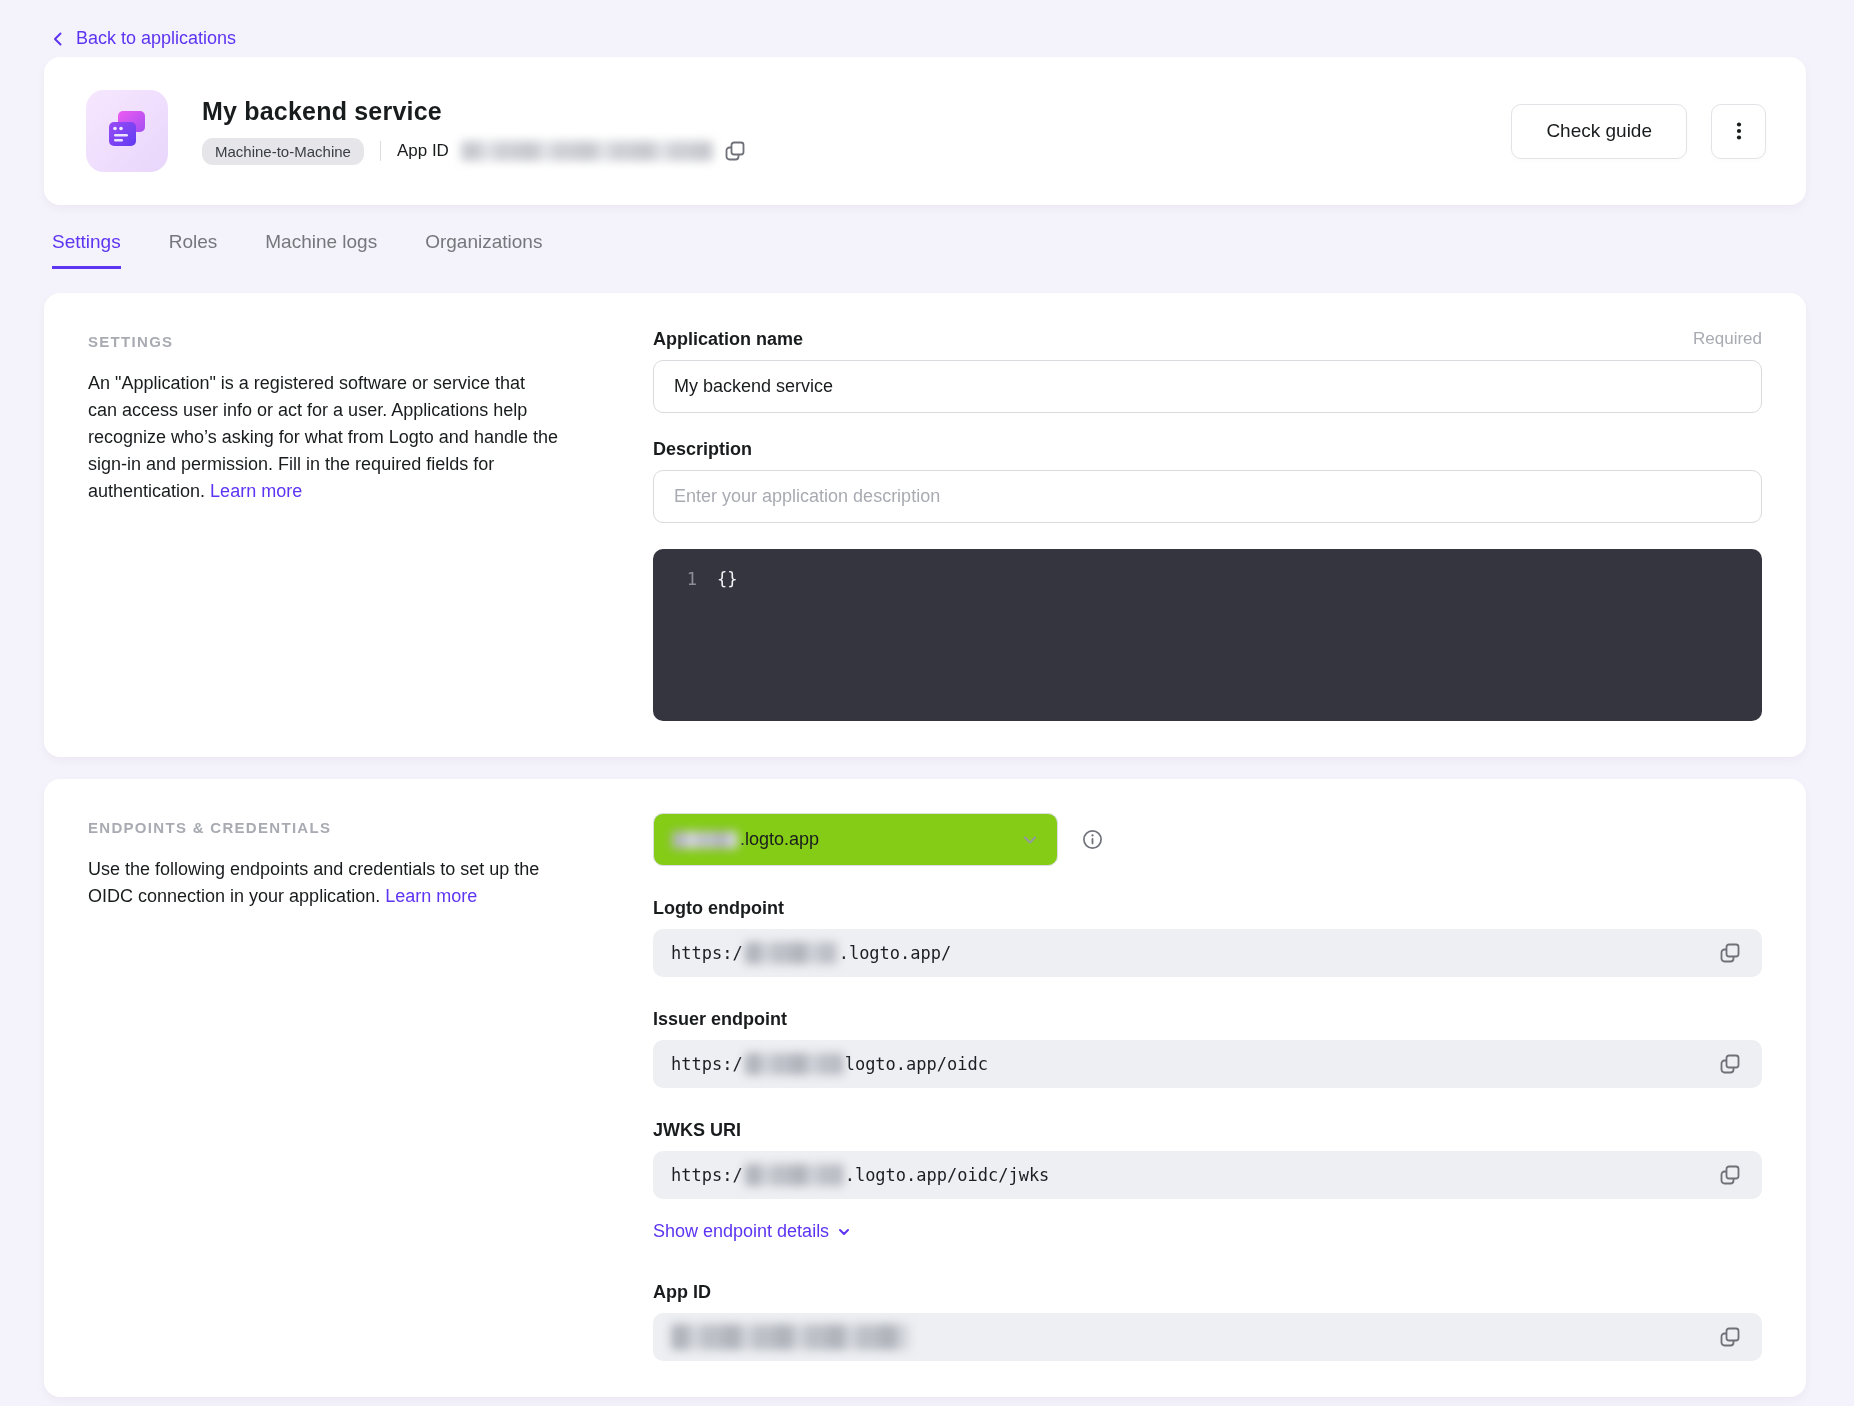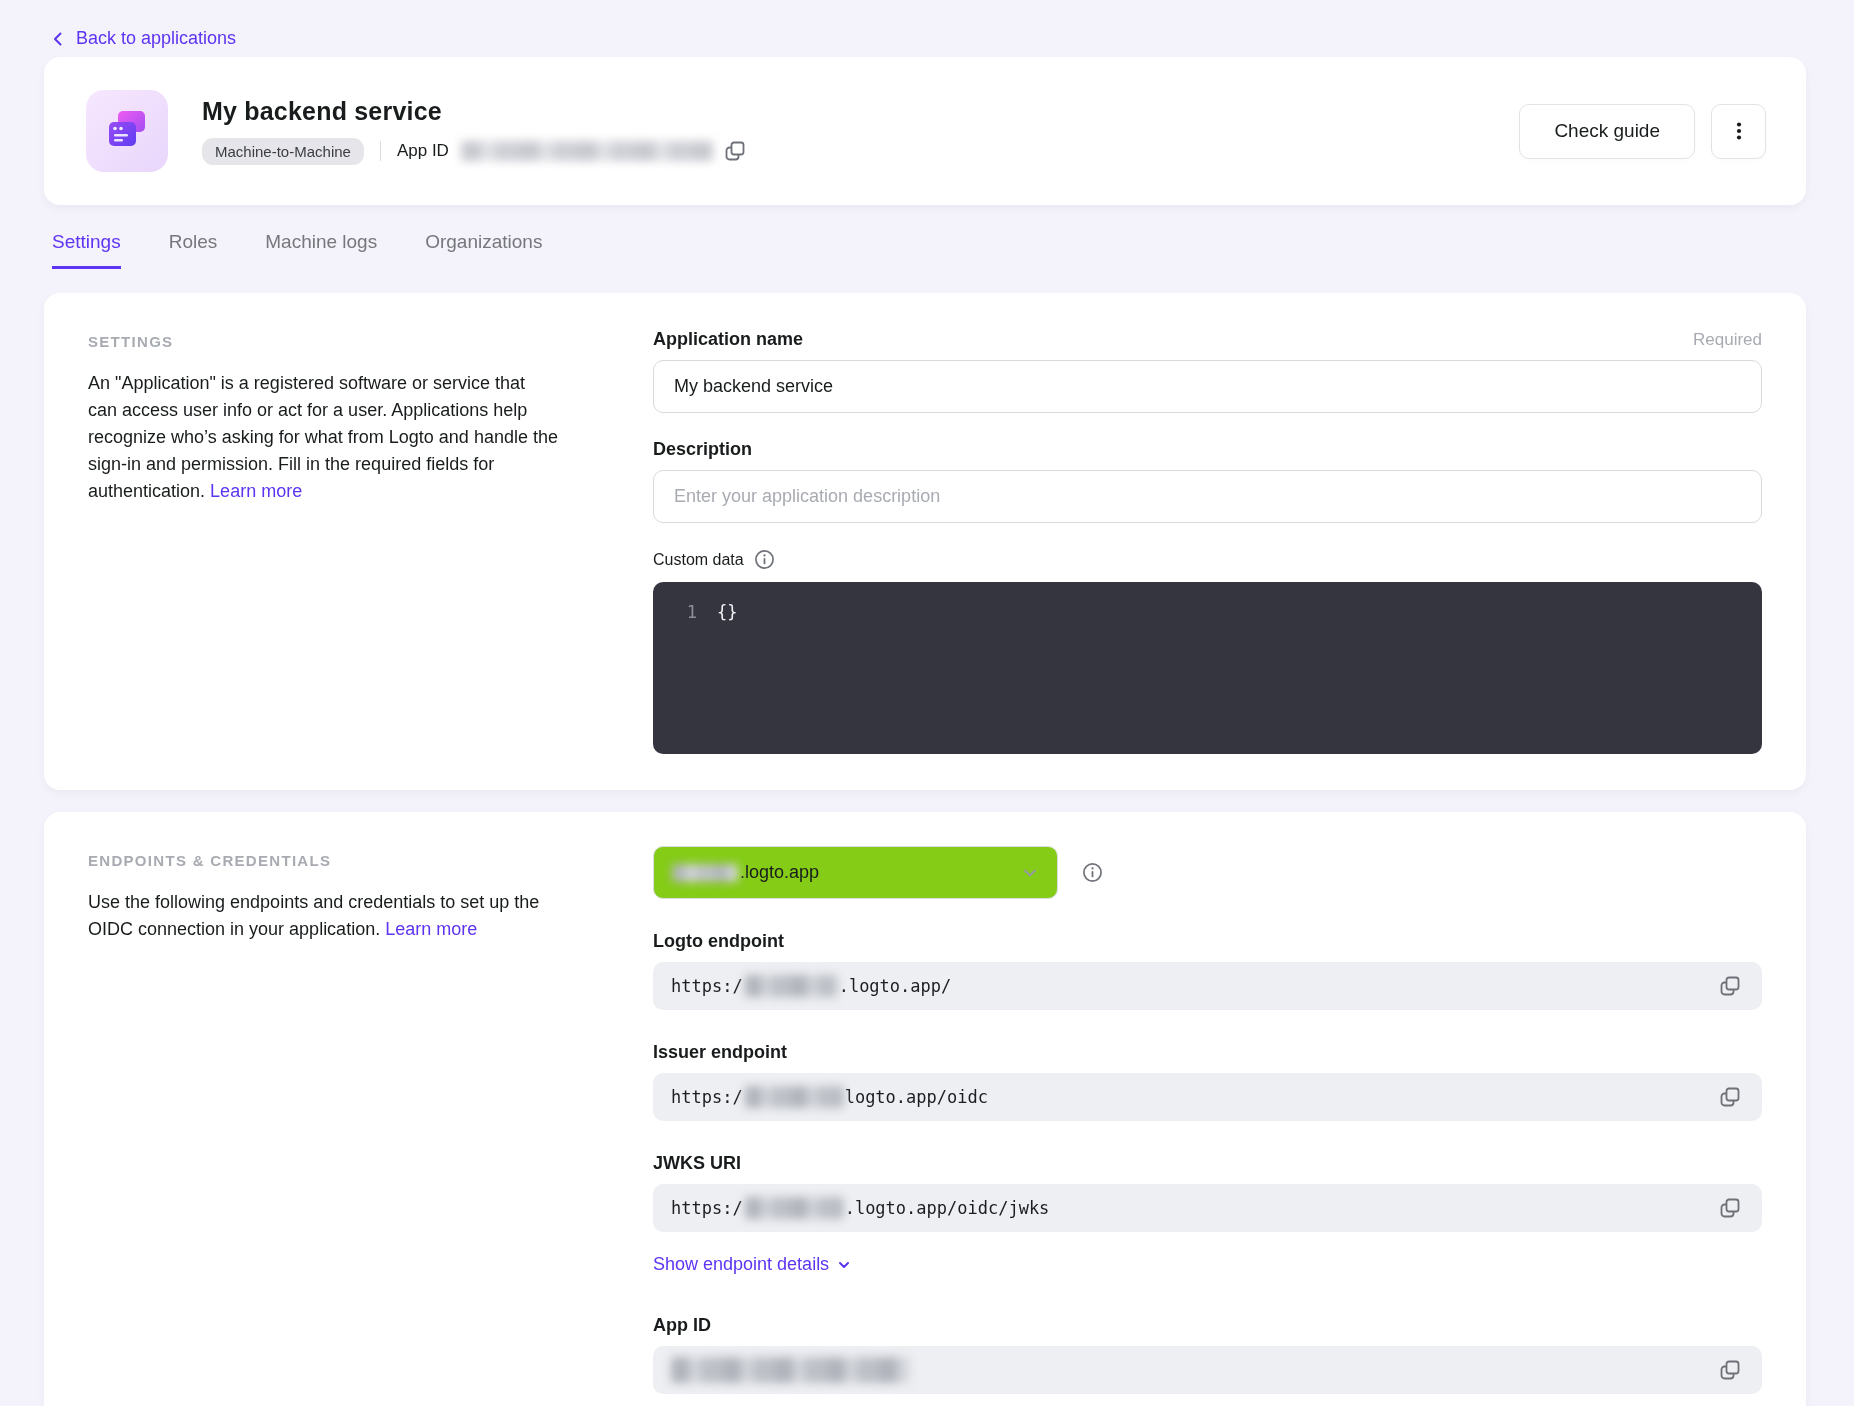--- a/index.html
+++ b/index.html
@@ -15,21 +15,21 @@
 
   
   .header-card{height:148px;display:flex;align-items:center;padding:0 40px 0 42px}
   .app-logo{width:82px;height:82px;border-radius:18px;background:linear-gradient(135deg,#f6e7fe 0%,#e9d6fc 100%);display:flex;align-items:center;justify-content:center;flex:none}
   .head-info{margin-left:34px}
   .app-title{font-size:25px;font-weight:700;letter-spacing:.2px}
   .meta-row{display:flex;align-items:center;margin-top:11px}
   .badge{background:#e6e6ea;color:#3a3d45;font-size:15px;font-weight:500;padding:5px 13px;border-radius:11px;white-space:nowrap}
   .v-divider{width:1px;height:20px;background:#dddde1;margin:0 16px}
   .appid-label{font-size:17px;color:#191c1d;margin-right:12px}
-  .head-actions{margin-left:auto;display:flex;gap:16px;align-items:flex-end}
+  .head-actions{margin-left:auto;display:flex;gap:24px;align-items:flex-end}
   .btn{height:55px;padding:0 34px;background:#fff;border:1px solid #e3e3e7;border-radius:10px;font-family:inherit;font-size:19px;font-weight:500;color:#191c1d;cursor:pointer;box-shadow:0 2px 4px rgba(0,0,0,.02)}
   .btn.icon-only{width:55px;padding:0;display:inline-flex;align-items:center;justify-content:center}
   .icon-btn{background:none;border:none;cursor:pointer;display:inline-flex;align-items:center;justify-content:center;padding:3px;margin-left:8px}
 
   
   .blur{display:inline-block;border-radius:3px;filter:blur(5px)}
   .blur-appid{width:252px;height:20px;background:repeating-linear-gradient(90deg,#c9cad0 0 20px,#e0e1e5 20px 34px,#cfd0d6 34px 58px)}
   .blur-domain{width:66px;height:18px;margin-right:2px;background:repeating-linear-gradient(90deg,#b4b7bf 0 14px,#d2d4da 14px 24px,#bfc2c9 24px 42px)}
   .blur-ep{height:22px;margin:0 2px;background:repeating-linear-gradient(90deg,#b1b4bc 0 16px,#d0d2d8 16px 27px,#bdc0c7 27px 46px)}
   .w92{width:92px}.w98{width:98px}
@@ -44,21 +44,21 @@
   .section-card{display:flex;align-items:flex-start;padding:34px 44px 36px 44px;margin-bottom:22px}
   .col-left{width:470px;flex:none}
   .col-right{flex:1;margin-left:95px;min-width:0}
   .section-title{font-size:15px;font-weight:700;letter-spacing:1.3px;color:#a8abb2;margin:6px 0 20px}
   .section-desc{font-size:18px;line-height:27px;color:#191c1d}
   .link{color:#5d34f2;text-decoration:none;cursor:pointer}
 
   
   .field{margin-bottom:26px}
   .field:last-child{margin-bottom:0}
-  .label-row{display:flex;align-items:flex-end;justify-content:space-between;margin-top:2px}
+  .label-row{display:flex;align-items:flex-start;justify-content:space-between;margin-top:2px}
   .label-row label,.ep-label{font-size:18px;font-weight:600;color:#191c1d}
   .label-inline{display:flex;align-items:center;gap:10px;margin-top:2px}
   .required{font-size:17px;color:#a8abb2}
   .text-input{width:100%;height:53px;margin-top:10px;border:1px solid #d9dade;border-radius:10px;padding:0 20px;font-family:inherit;font-size:18px;color:#191c1d;outline:none;background:#fff}
   .text-input::placeholder{color:#a8abb2}
   .code-editor{margin-top:12px;background:#34353f;border-radius:10px;height:172px;padding:20px 0;display:flex;font-family:"DejaVu Sans Mono",monospace;font-size:17px;cursor:text}
   .line-no{width:44px;text-align:right;color:#8d8f98;flex:none}
   .code{margin-left:20px;color:#f1f2f4}
 
   
@@ -164,30 +164,20 @@
         </div>
         <input class="text-input" type="text" value="My backend service" style="">
       </div>
       <div class="field">
         <div class="label-row">
           <label>Description</label>
         </div>
         <input class="text-input" type="text" placeholder="Enter your application description" style="">
       </div>
       <div class="field">
-        <div class="label-inline">
-          <label>Custom data</label>
-          <span style="display:inline-flex;cursor:pointer">
-            <svg width="21" height="21" viewBox="0 0 21 21">
-                <circle cx="10.5" cy="10.5" r="8.6" fill="none" stroke="#70737a" stroke-width="1.7"></circle>
-                <circle cx="10.5" cy="6.4" r="1.15" fill="#70737a"></circle>
-                <rect x="9.6" y="9.1" width="1.8" height="6.2" rx=".9" fill="#70737a"></rect>
-              </svg>
-          </span>
-        </div>
         <div class="code-editor">
           <span class="line-no">1</span>
           <span class="code">{}</span>
         </div>
       </div>
     </div>
   </div>
 
   
   <div class="card section-card endpoints-card">

